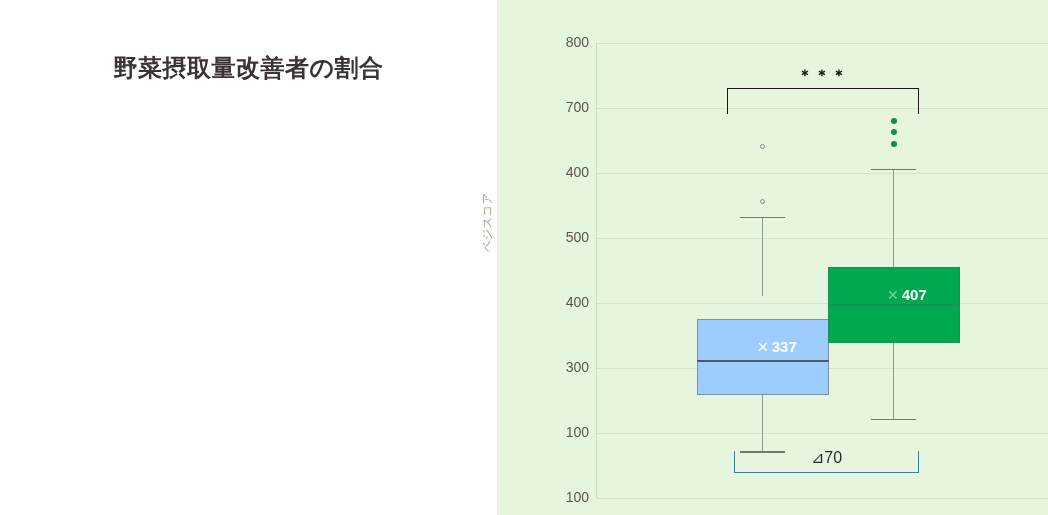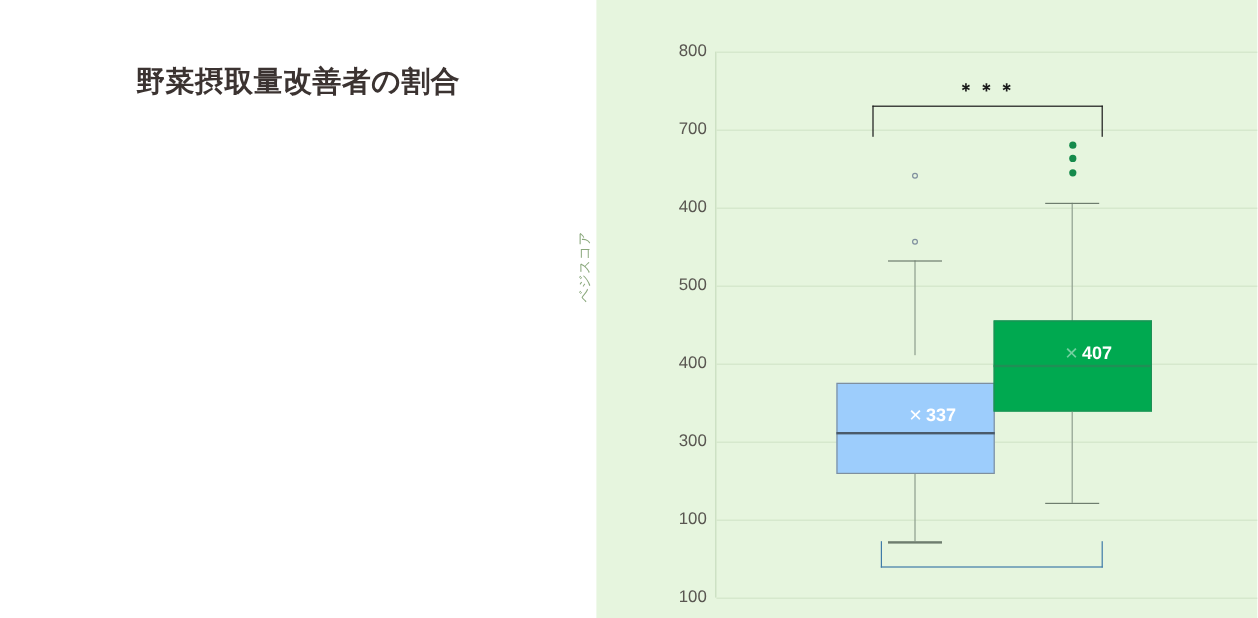--- a/index.html
+++ b/index.html
@@ -276,18 +276,19 @@
       <div class="outlier-filled" style="left:294px; top:75px;"></div>
       <div class="outlier-filled" style="left:294px; top:86px;"></div>
       <div class="outlier-filled" style="left:294px; top:98px;"></div>
 
       <span class="mean-label" style="left:290px; top:243px;"><span class="mean-x" style="opacity:.45">✕</span><span>407</span></span>
 
       <div id="sig-bracket"></div>
       <div id="sig-stars">＊＊＊</div>
 
       <div id="delta-bracket"></div>
+      <div id="delta-text">⊿70</div>
 
     </div>
 
 
   </div>
 </div>
 
 </body></html>

